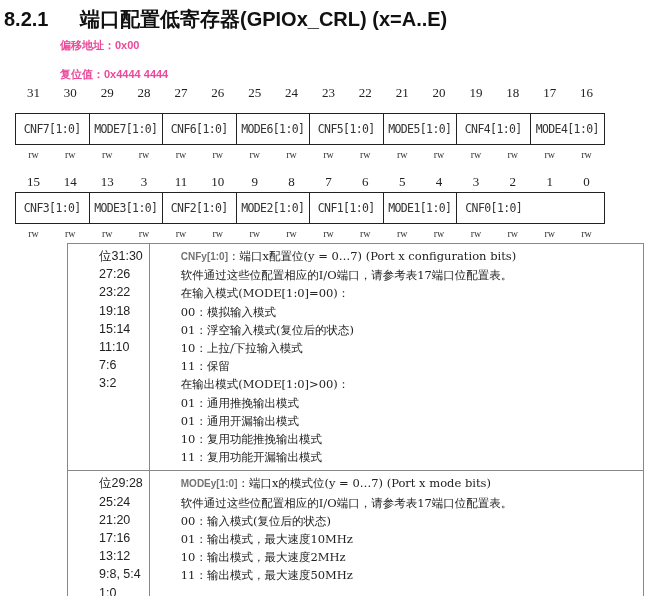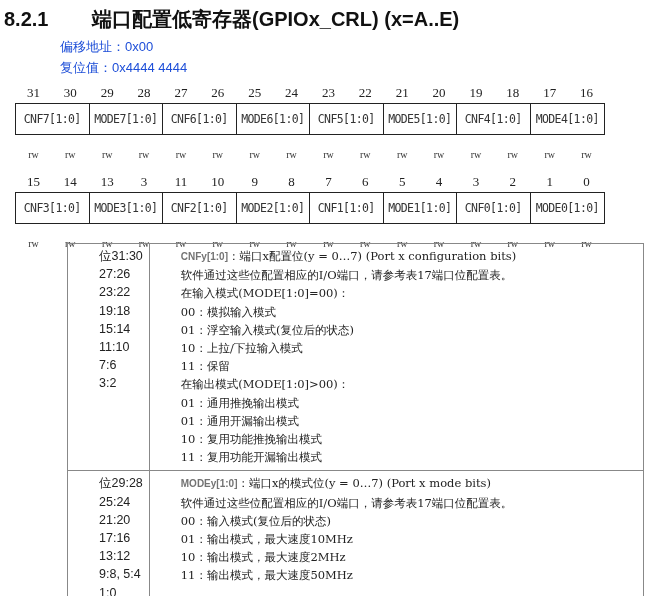--- a/index.html
+++ b/index.html
@@ -20,35 +20,35 @@
       left: 4px;
       top: 4px;
       height: 30px;
       display: flex;
       align-items: center;
       font-family: "Liberation Sans", "DejaVu Sans", sans-serif;
       font-weight: bold;
       font-size: 20px;
       color: #111;
       white-space: nowrap;
-      gap: 12px;
     }
     .heading .num {
       width: 76px;
       display: inline-block;
     }
     .heading .title {
       letter-spacing: 0px;
     }
     .meta {
       position: absolute;
       left: 60px;
-      font-size: 13px;
-      color: #1d4ed8;
+      font-size: 11px;
+      color: #ec4899;
       white-space: nowrap;
+      font-weight: bold;
     }
     .meta .k { font-family: "DejaVu Serif", serif; }
     .meta .v { font-family: "Liberation Sans", sans-serif; }
 
     
     .reg {
       position: absolute;
       left: 15px;
       width: 590px;
     }
@@ -62,21 +62,21 @@
       font-size: 13px;
       color: #222;
       height: 18px;
       line-height: 18px;
     }
     .rwrow {
       font-size: 10px;
       color: #333;
       height: 16px;
       line-height: 16px;
-      margin-top: 12px;
+      margin-top: 2px;
     }
     .fields {
       display: grid;
       grid-template-columns: repeat(8, 1fr);
       border: 1.5px solid #222;
       height: 32px;
       box-sizing: border-box;
     }
     .field {
       border-right: 1.5px solid #222;
@@ -131,21 +131,21 @@
 <body>
 
 <div class="heading">
   <span class="num">8.2.1</span>
   <span class="title">端口配置低寄存器(GPIOx_CRL) (x=A..E)</span>
 </div>
 
 <div class="meta" style="top:38px;">
   <span class="k">偏移地址：</span><span class="v">0x00</span>
 </div>
-<div class="meta" style="top:59px;">
+<div class="meta" style="top:67px;">
   <span class="k">复位值：</span><span class="v">0x4444 4444</span>
 </div>
 
 <div class="reg" style="top:84px;">
   <div class="bitnums">
     <span>31</span>
     <span>30</span>
     <span>29</span>
     <span>28</span>
     <span>27</span>
@@ -154,21 +154,21 @@
     <span>24</span>
     <span>23</span>
     <span>22</span>
     <span>21</span>
     <span>20</span>
     <span>19</span>
     <span>18</span>
     <span>17</span>
     <span>16</span>
   </div>
-  <div class="fields" style="margin-top:1px;">
+  <div class="fields" style="margin-top:11px;">
     <div class="field">CNF7[1:0]</div>
     <div class="field">MODE7[1:0]</div>
     <div class="field">CNF6[1:0]</div>
     <div class="field">MODE6[1:0]</div>
     <div class="field">CNF5[1:0]</div>
     <div class="field">MODE5[1:0]</div>
     <div class="field">CNF4[1:0]</div>
     <div class="field">MODE4[1:0]</div>
   </div>
   <div class="rwrow">
@@ -211,21 +211,20 @@
     <span>0</span>
   </div>
   <div class="fields" style="margin-top:1px;">
     <div class="field">CNF3[1:0]</div>
     <div class="field">MODE3[1:0]</div>
     <div class="field">CNF2[1:0]</div>
     <div class="field">MODE2[1:0]</div>
     <div class="field">CNF1[1:0]</div>
     <div class="field">MODE1[1:0]</div>
     <div class="field">CNF0[1:0]</div>
-    <div class="field">MODE0[1:0]</div>
   </div>
   <div class="rwrow">
     <span>rw</span>
     <span>rw</span>
     <span>rw</span>
     <span>rw</span>
     <span>rw</span>
     <span>rw</span>
     <span>rw</span>
     <span>rw</span>

